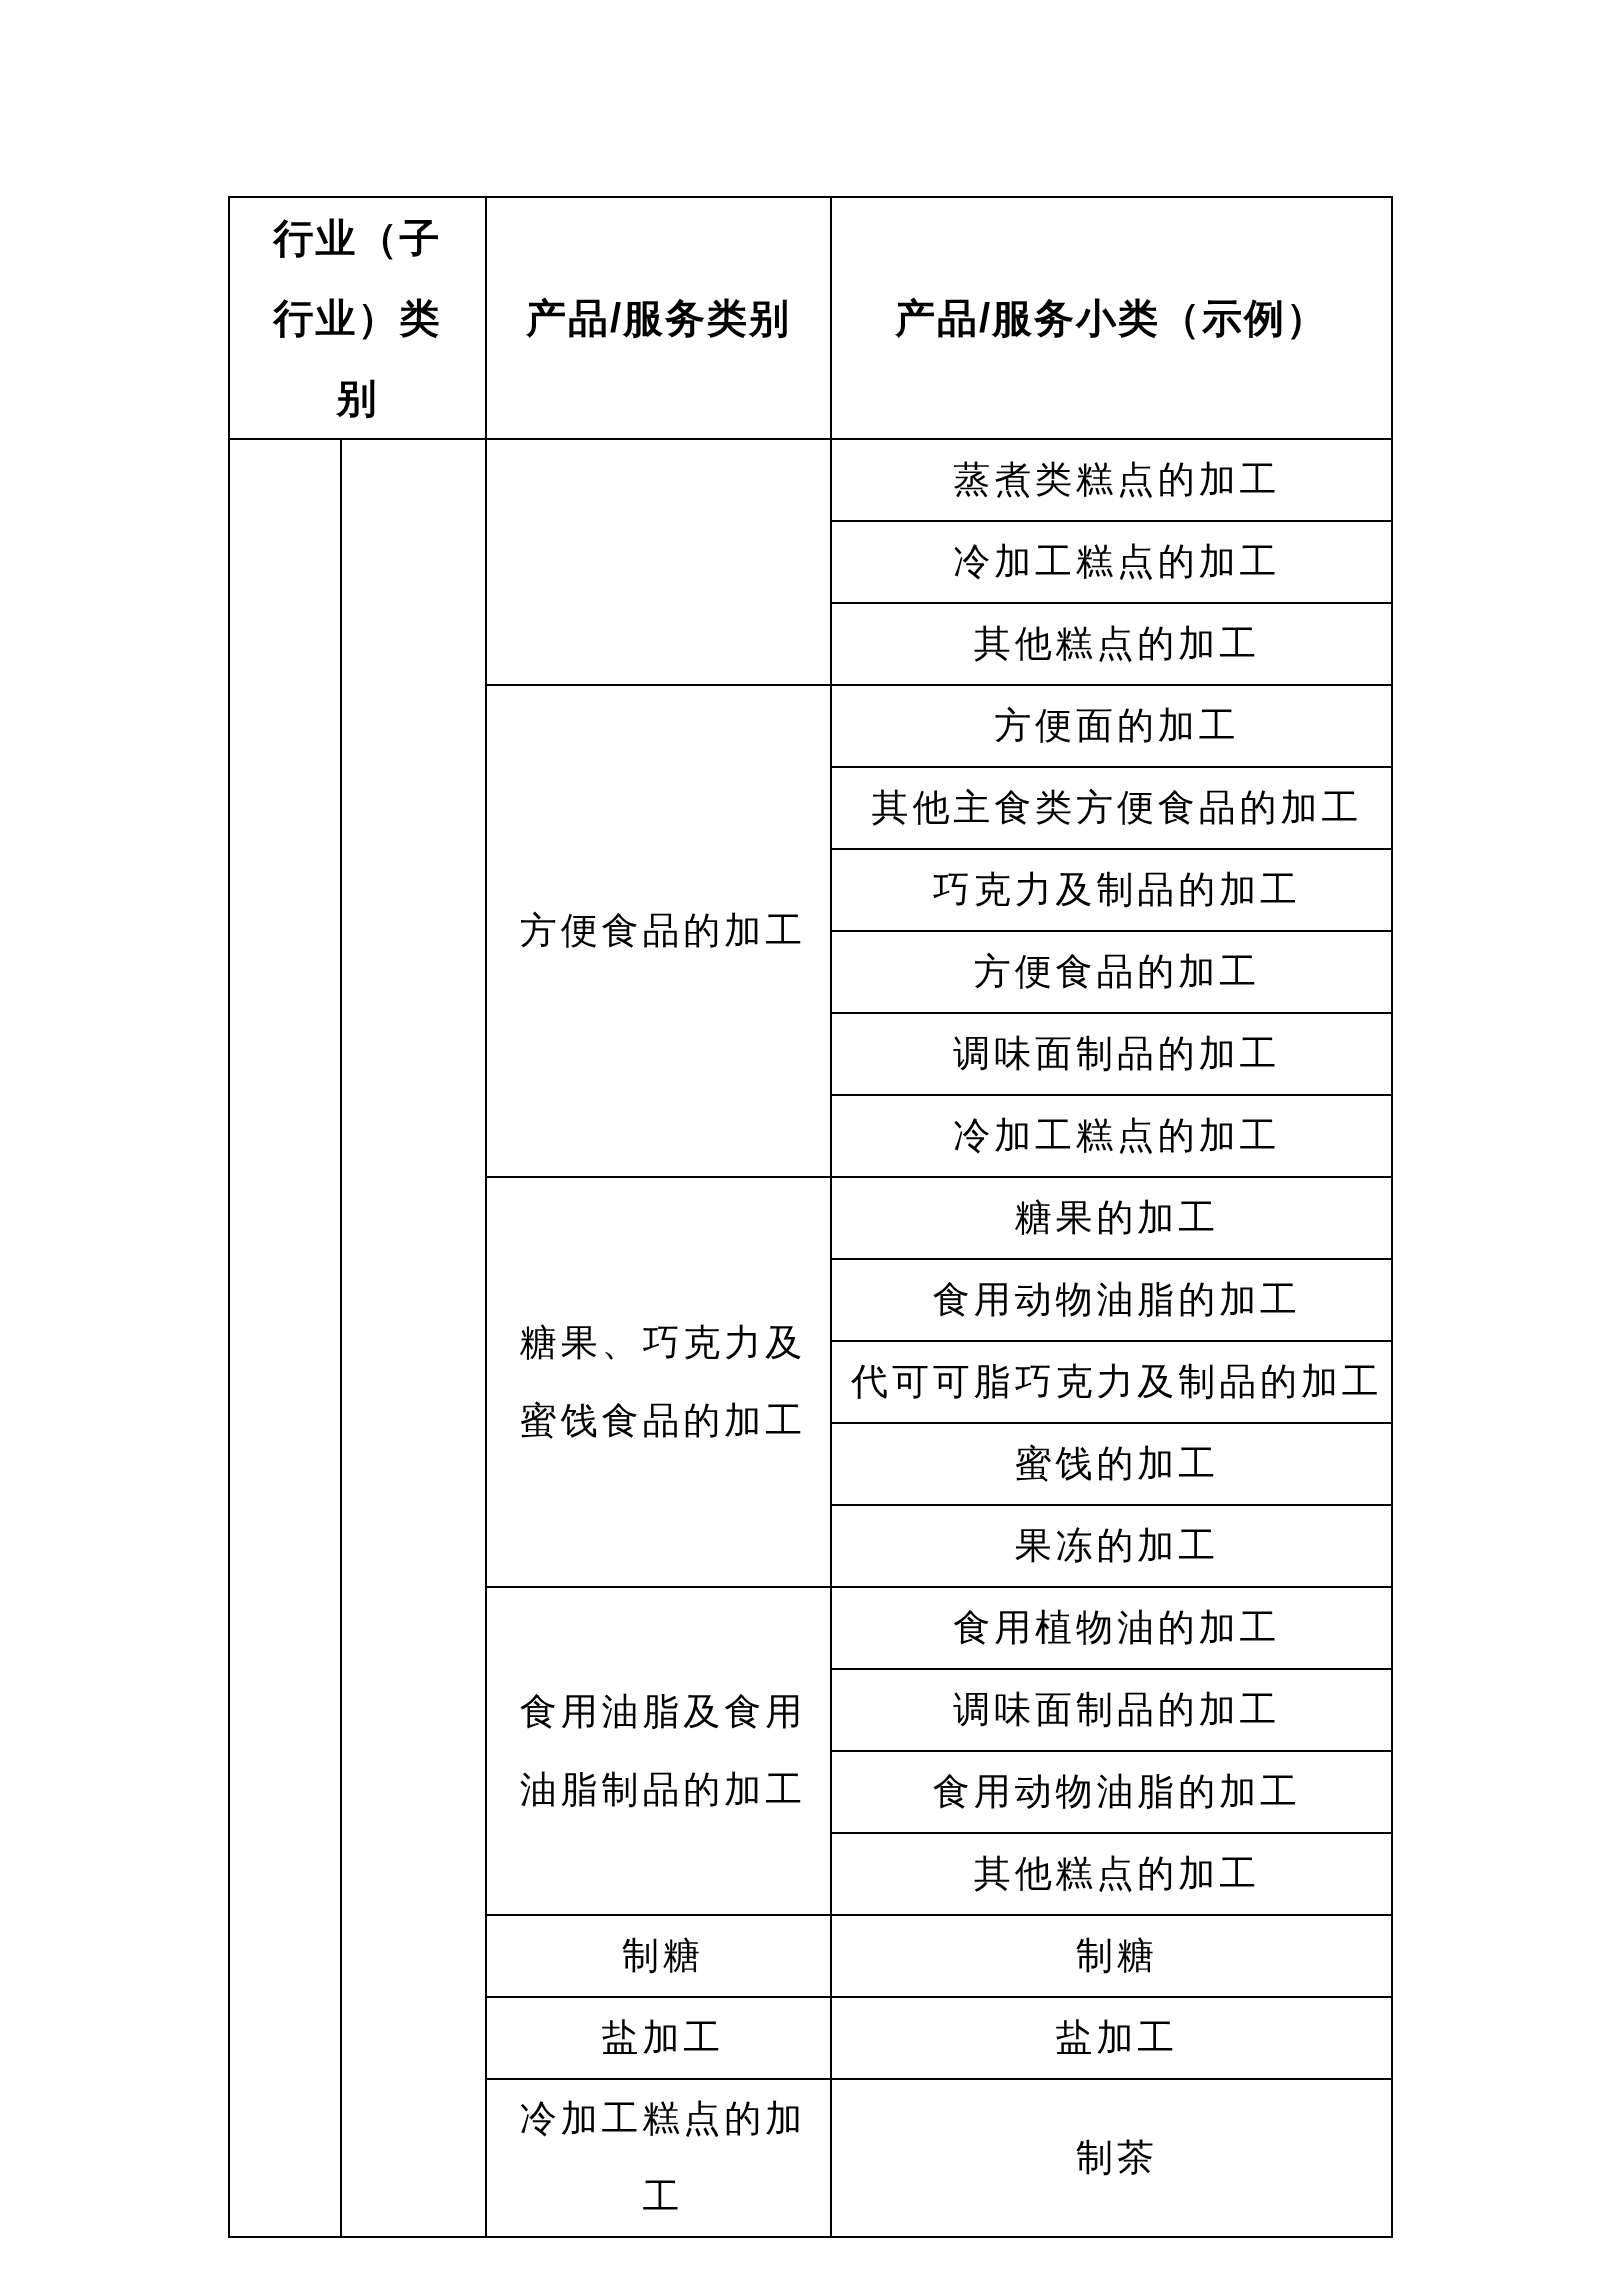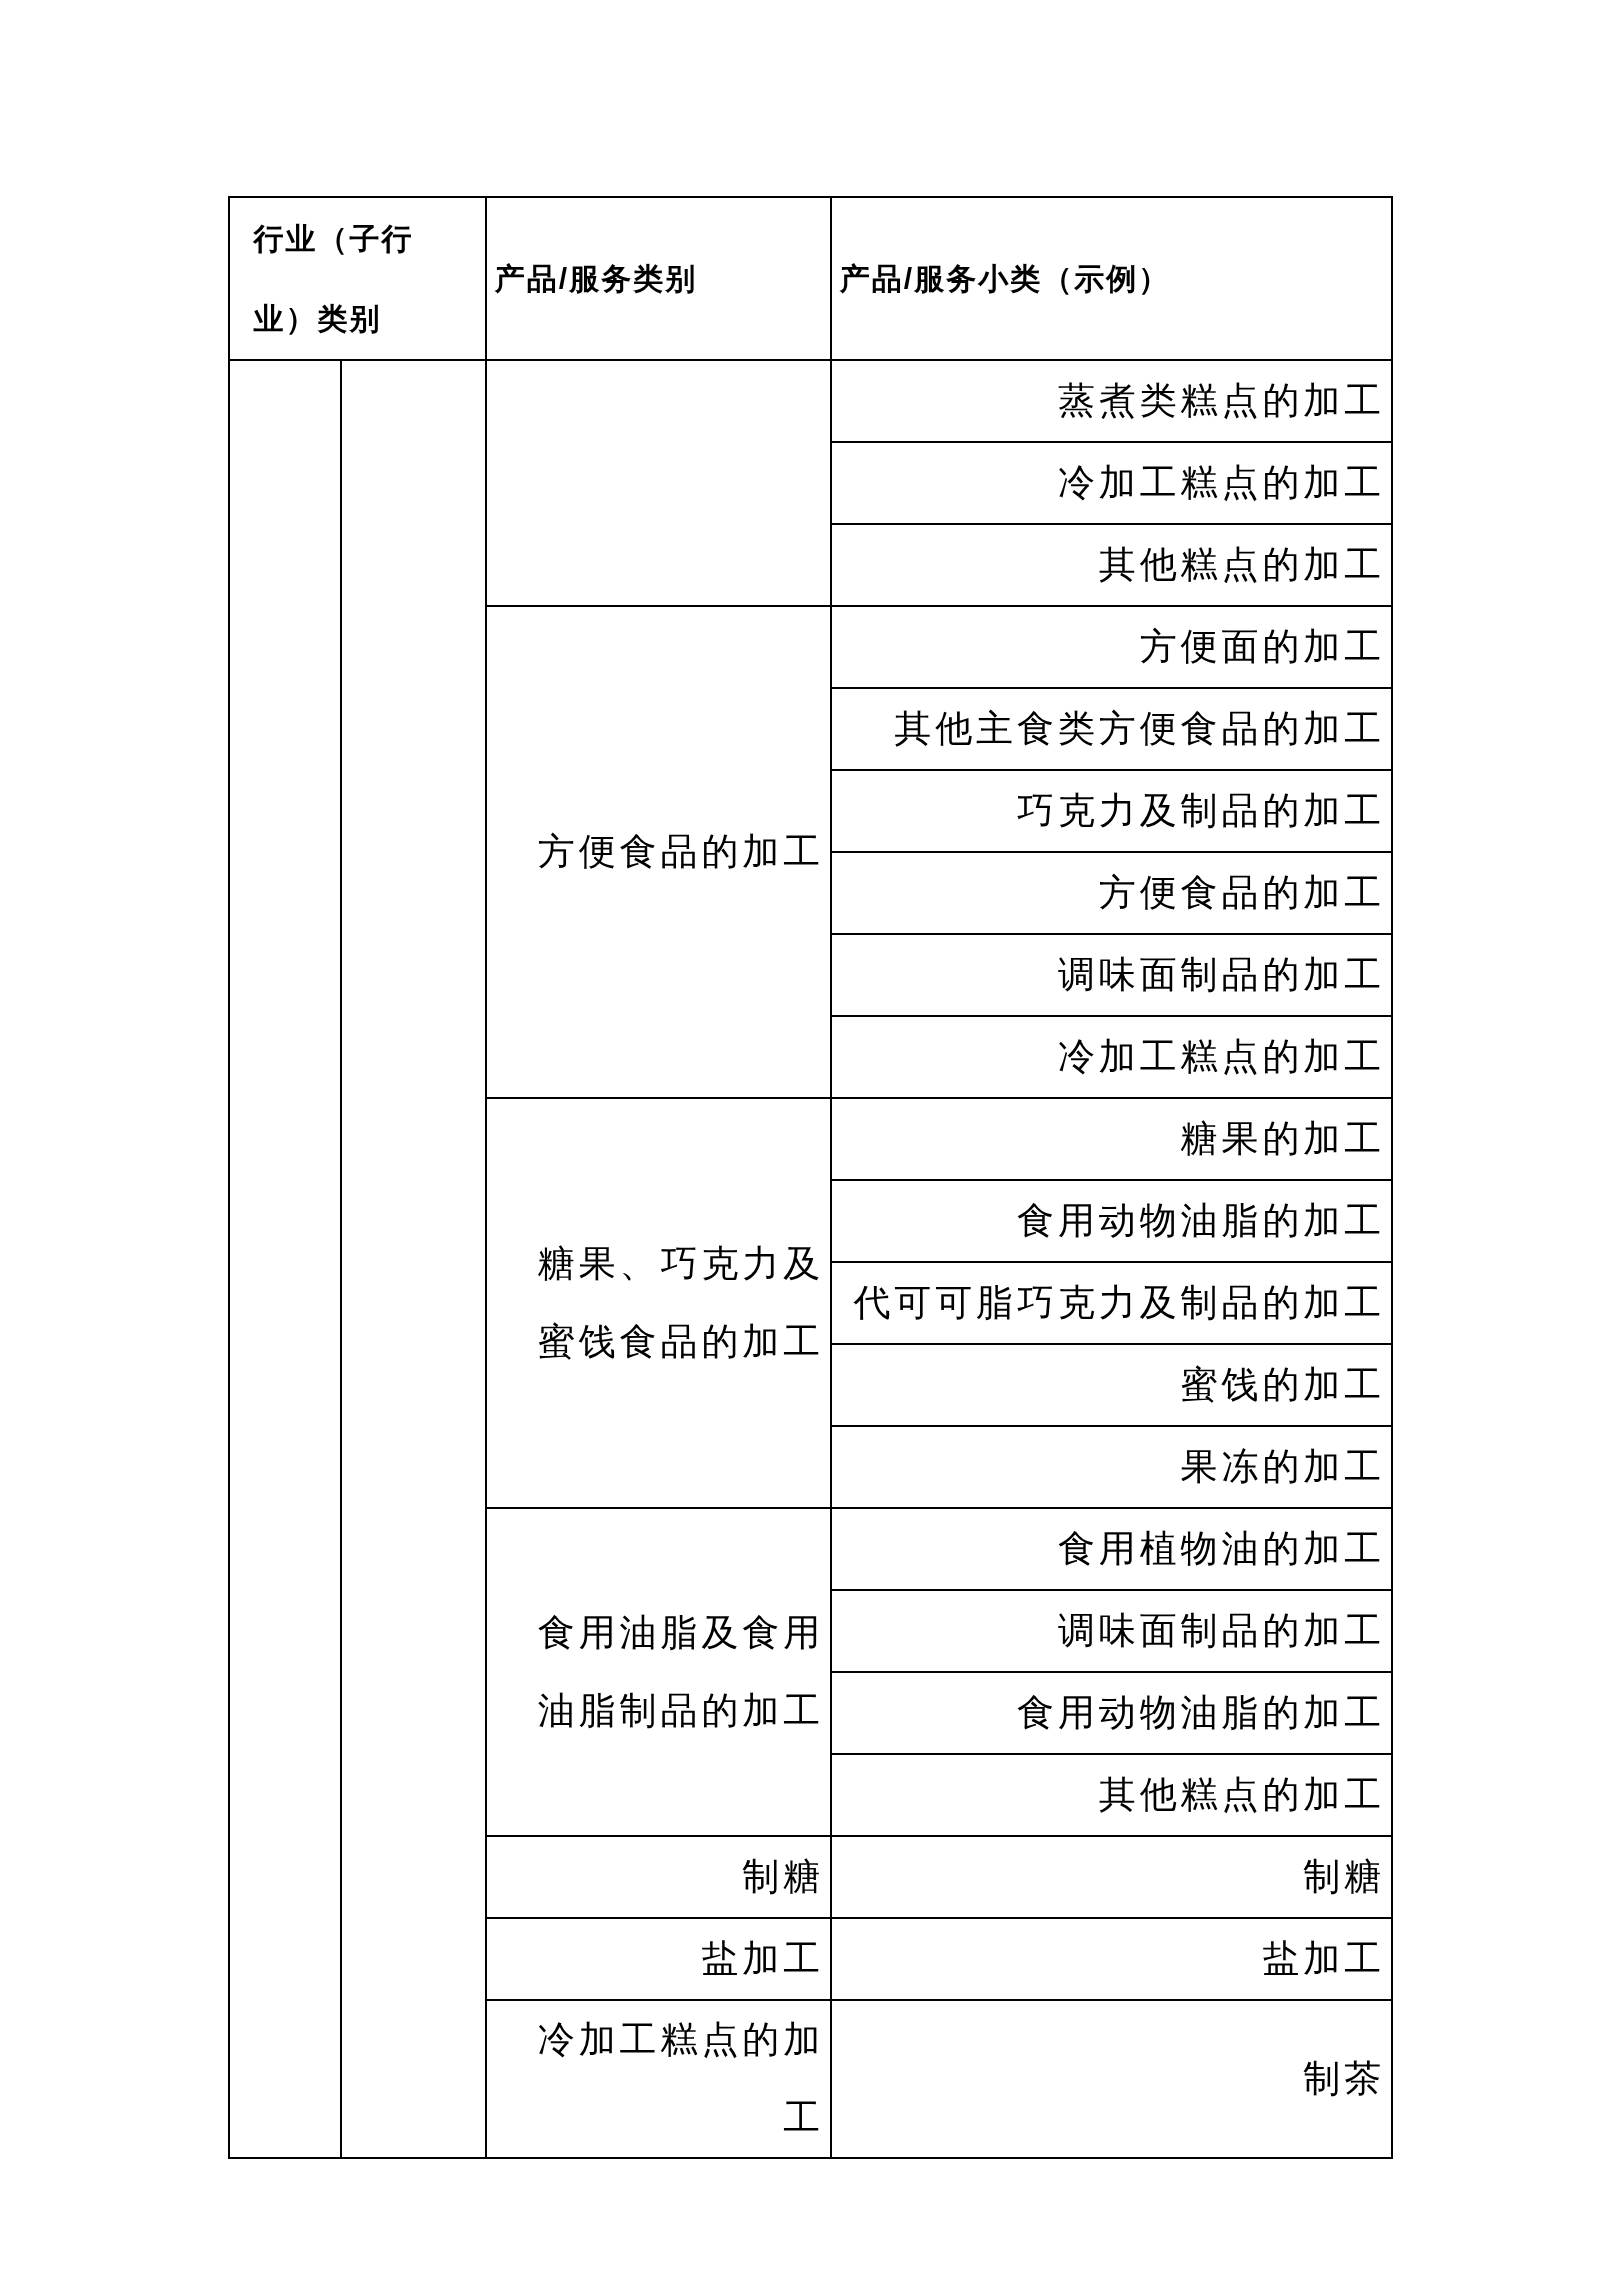--- a/index.html
+++ b/index.html
@@ -38,34 +38,34 @@
   th, td {
     border: 2px solid #000000;
     vertical-align: middle;
     overflow: hidden;
   }
   thead tr { height: 163px; }
   thead th {
     border-bottom: 2.9px solid #000000;
     font-family: "Liberation Sans", "DejaVu Sans", sans-serif;
     font-weight: 700;
-    font-size: 30px;
+    font-size: 40px;
     letter-spacing: 2px;
-    text-align: left;
+    text-align: center;
     line-height: 80px;
     padding: 0 7.8px;
   }
   thead th.industry-header { padding: 0 23.5px; }
 
   tbody tr { height: 82px; }
   tbody td {
     font-size: 37px;
     letter-spacing: 3.9px;
     line-height: 78px;
-    text-align: right;
+    text-align: center;
   }
   td.category-cell { padding: 0 5.9px 0 14.7px; }
   td.item-cell     { padding: 0 5.9px 0 16.7px; }
   td.industry-cell { padding: 0; }
 </style>
 </head>
 <body>
 
 <div class="page">
   <table class="classification">

